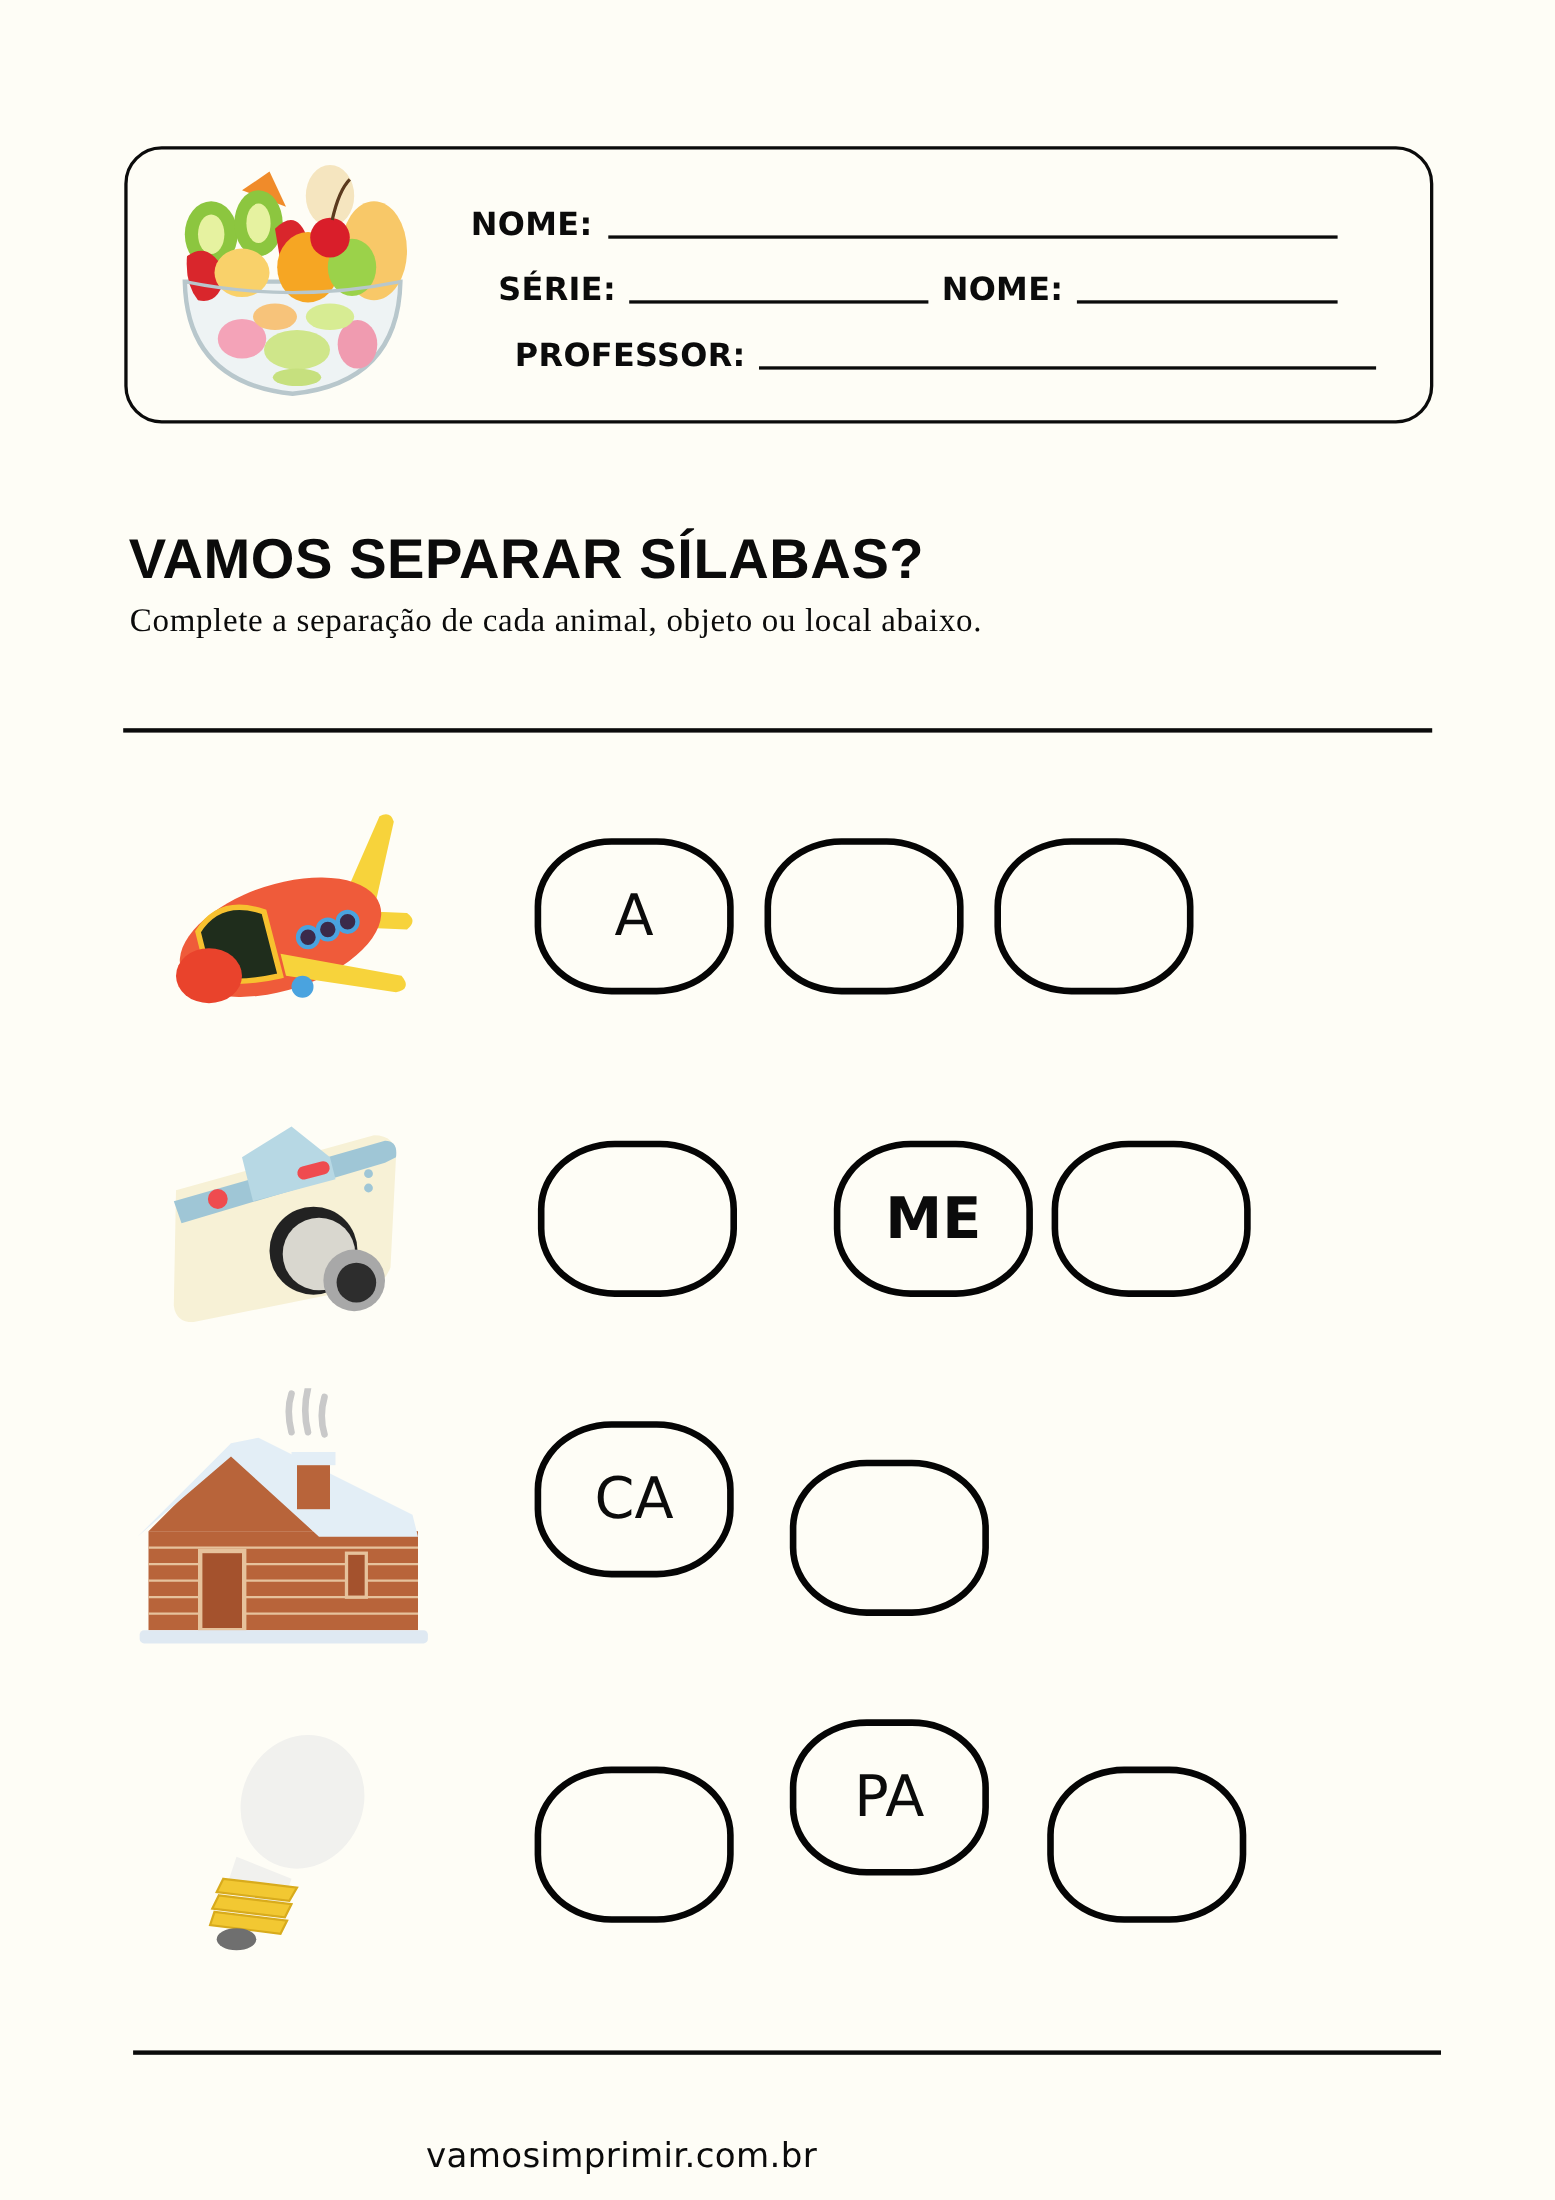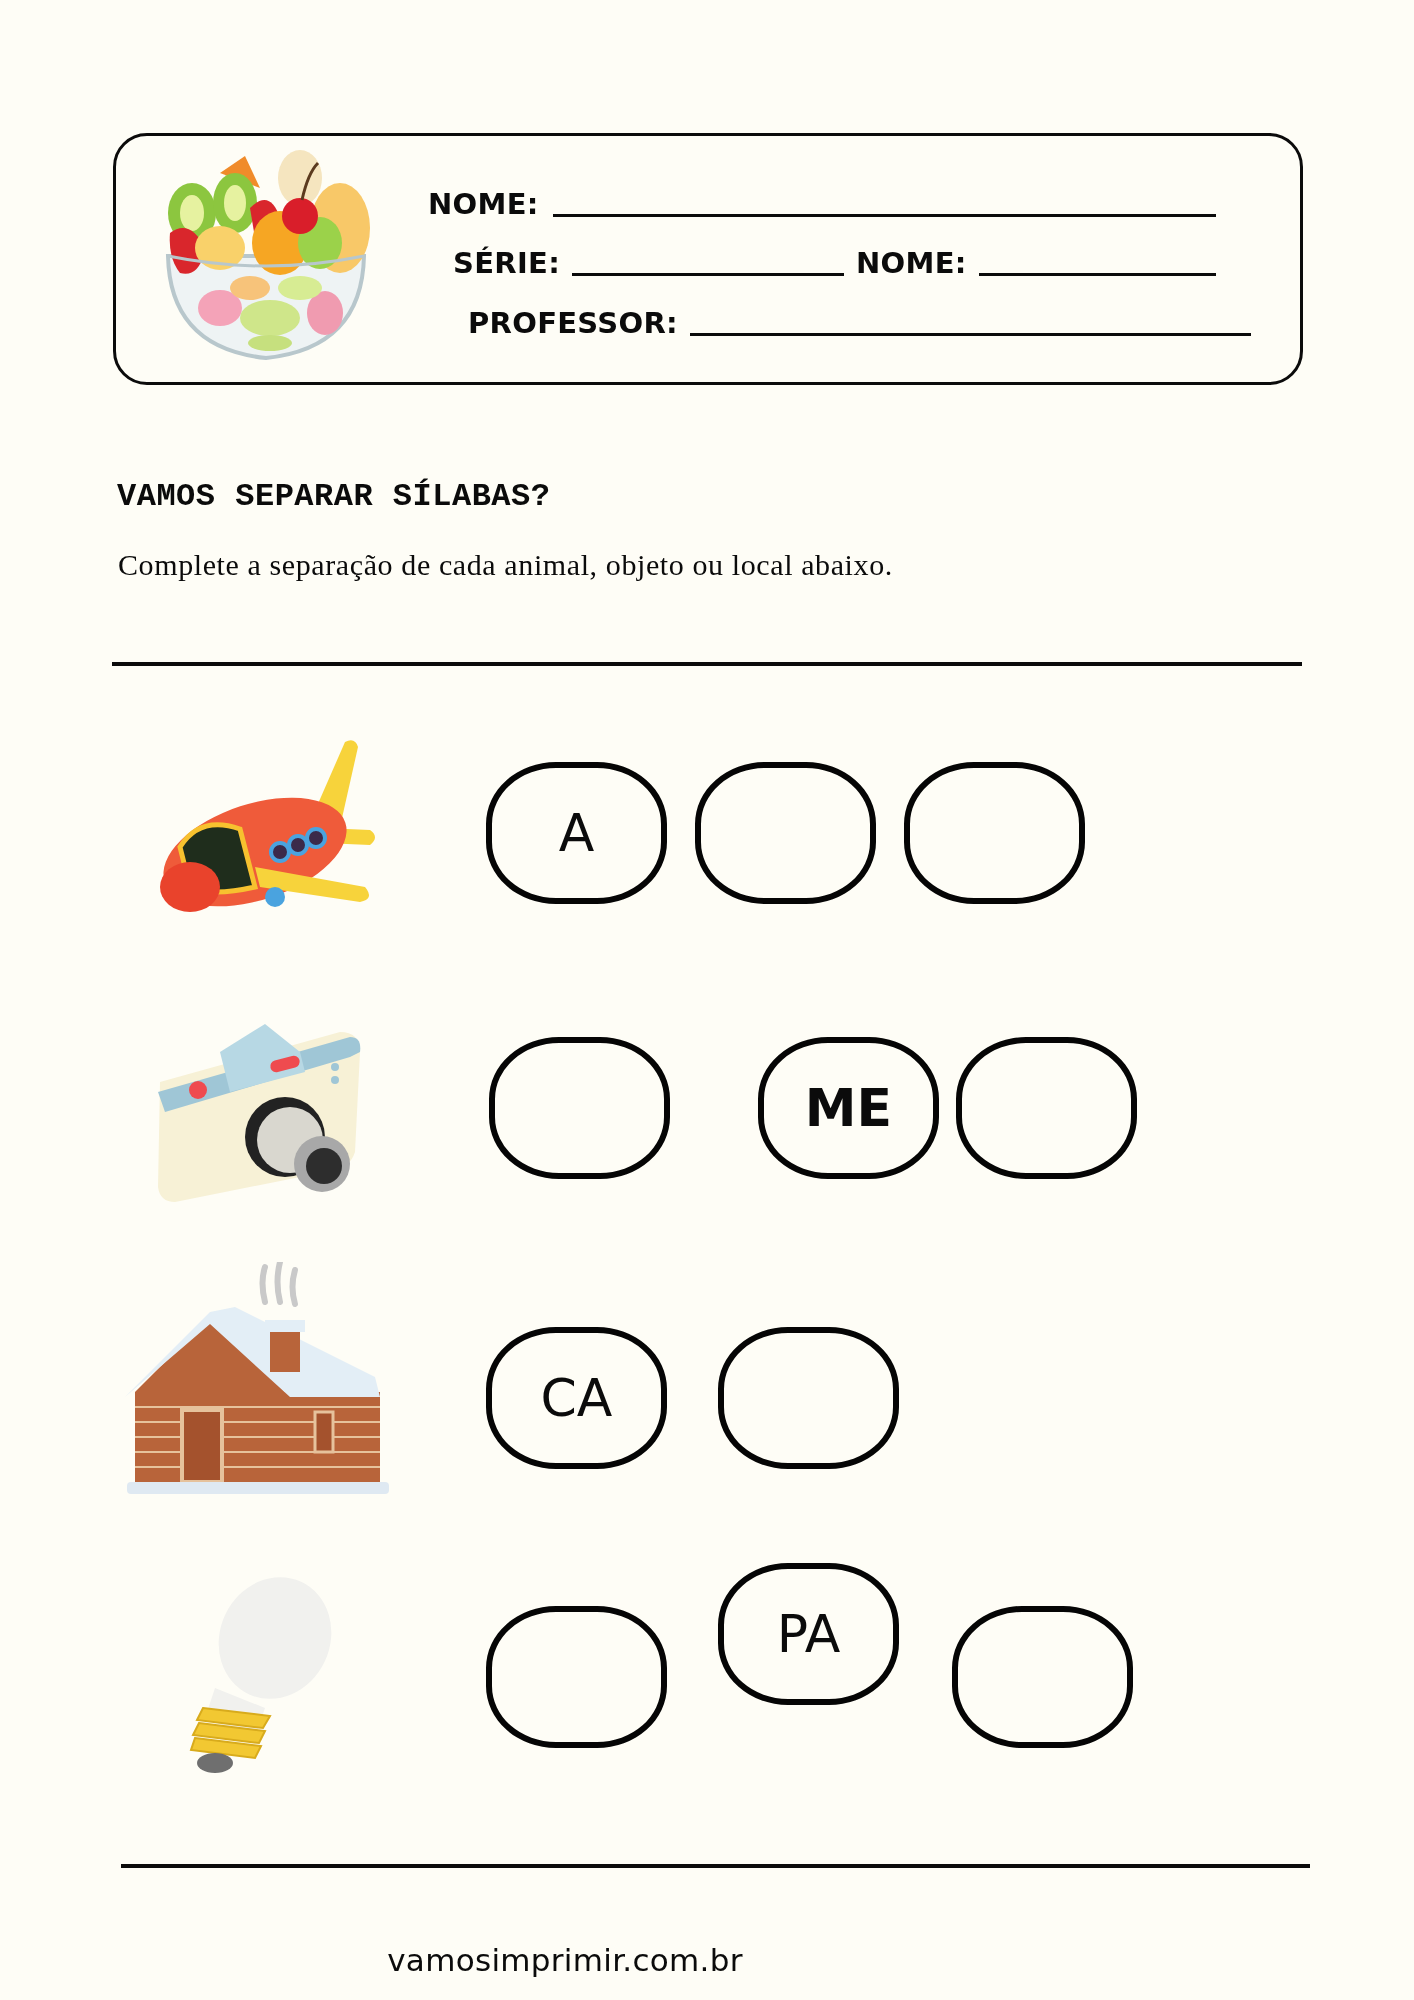--- a/index.html
+++ b/index.html
@@ -22,21 +22,21 @@
       letter-spacing: 0.3px; line-height: 1;
     }
     .field-line { display: inline-block; border-bottom: 3px solid #0b0b0b; height: 0; margin-bottom: 2px; }
     .row-nome { left: 428px; top: 190px; }
     .row-serie { left: 453px; top: 249px; }
     .row-prof { left: 425px; top: 309px; margin-left: 43px; }
 
     
     .title {
       left: 117px; top: 478px; margin: 0;
-      font-family: Liberation Mono, monospace; font-weight: bold; font-size: 32px;
+      font-family: Liberation Sans, sans-serif; font-weight: bold; font-size: 51px;
       letter-spacing: 0.5px; white-space: nowrap;
     }
     .subtitle {
       left: 118px; top: 548px; margin: 0;
       font-family: Liberation Serif, serif; font-size: 30px; letter-spacing: 0.6px;
       white-space: nowrap;
     }
     .divider { height: 4px; background: #0b0b0b; }
     .divider-top { left: 112px; top: 662px; width: 1190px; }
     .divider-bottom { left: 121px; top: 1864px; width: 1189px; }
@@ -149,21 +149,21 @@
       <line x1="10" y1="190" x2="255" y2="190"></line>
     <line x1="10" y1="205" x2="255" y2="205"></line>
   </g>
   <path d="M0 135 L85 50 L110 45 L250 115 L255 135 L165 135 L85 62 Z" fill="#e3eef6"></path>
   <rect x="145" y="65" width="30" height="45" fill="#b8643a"></rect>
   <rect x="140" y="58" width="40" height="12" fill="#e3eef6"></rect>
   <rect x="57" y="148" width="40" height="72" fill="#a4522d" stroke="#e6c29c" stroke-width="4"></rect>
   <rect x="190" y="150" width="18" height="40" fill="#a4522d" stroke="#e6c29c" stroke-width="3"></rect>
   <rect x="2" y="220" width="262" height="12" rx="4" fill="#dfe9f2"></rect>
 </svg>
-<div class="syl-box" style="left:486px; top:1327px;">CA</div>
+<div class="syl-box" style="left:486px; top:1292px;">CA</div>
 <div class="syl-box" style="left:718px; top:1327px;"></div>
 
 <svg class="pic" style="left:175px; top:1568px; width:160px; height:208px;" viewBox="0 0 160 208">
   <ellipse cx="100" cy="70" rx="55" ry="62" fill="#f1f1ee" transform="rotate(25 100 70)"></ellipse>
   <path d="M40 120 L90 140 L80 170 L30 150 Z" fill="#f1f1ee"></path>
   <g fill="#f2c832" stroke="#d8ab1c" stroke-width="2">
     <path d="M28 140 L95 148 L88 160 L22 152 Z"></path>
     <path d="M24 155 L90 163 L84 175 L18 167 Z"></path>
     <path d="M20 170 L86 178 L80 190 L16 182 Z"></path>
   </g>

